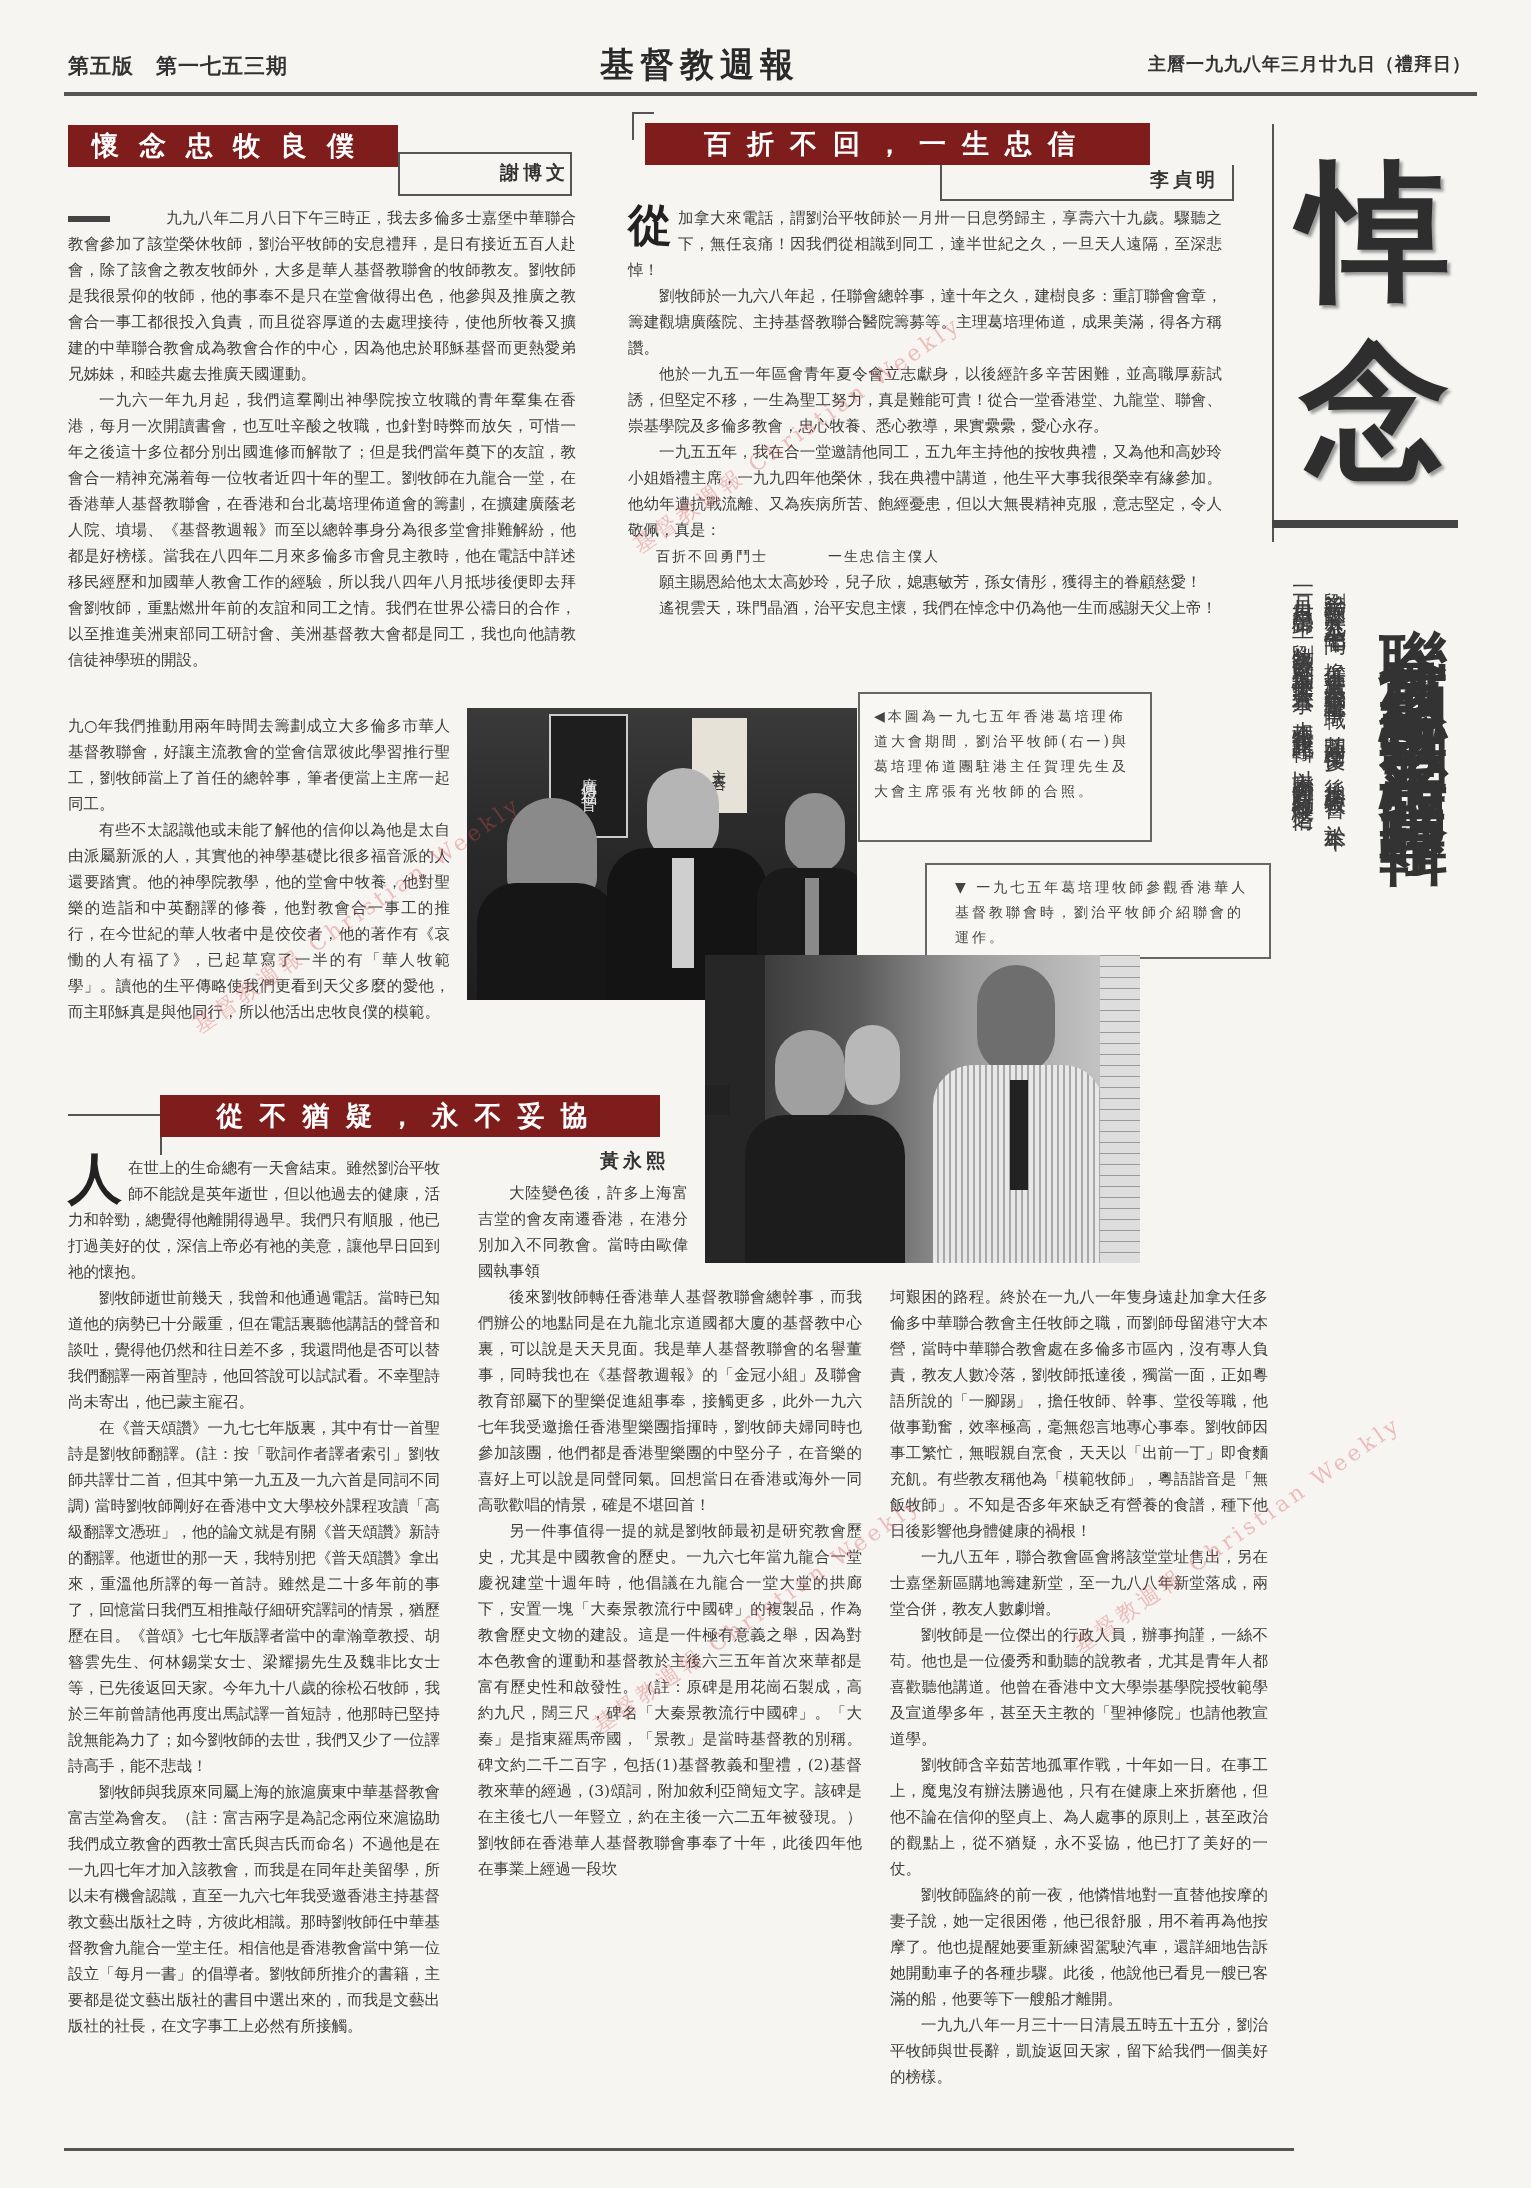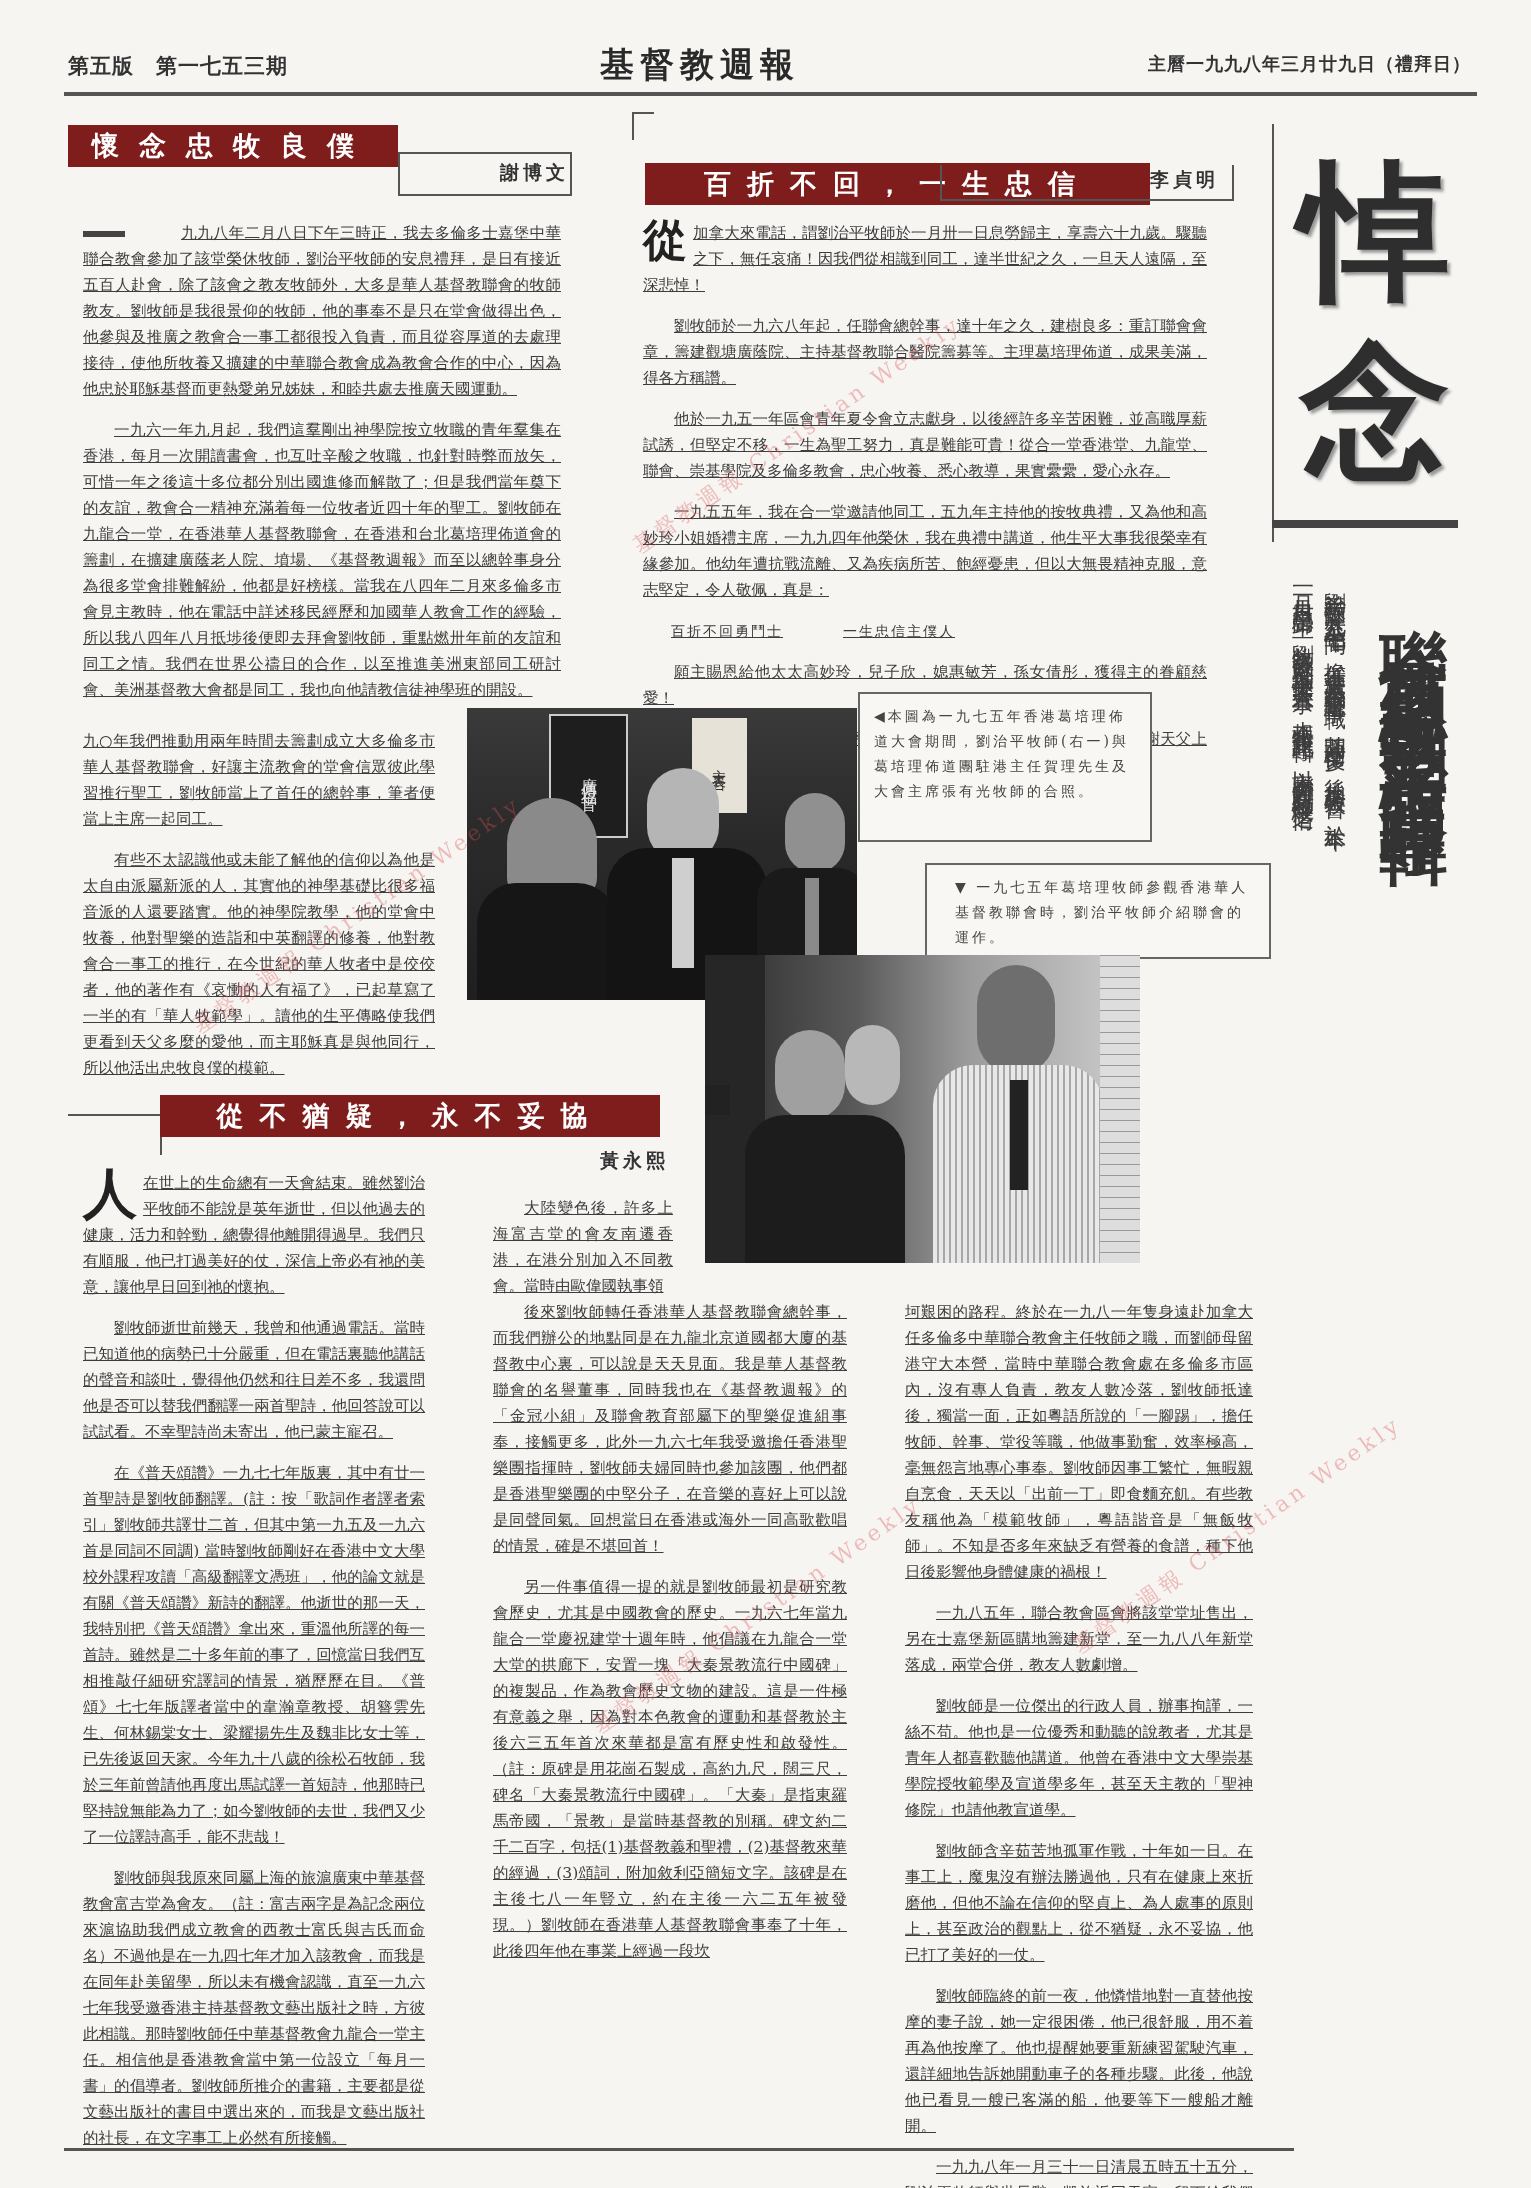--- a/index.html
+++ b/index.html
@@ -14,21 +14,21 @@
   .mast-title { left:600px; top:42px; font-size:34px; font-weight:bold; letter-spacing:6px; color:#2a2a2a; font-family:"DejaVu Serif",serif; }
   .mast-right { right:60px; top:52px; font-size:18px; font-weight:bold; font-family:"DejaVu Sans",sans-serif; color:#333; letter-spacing:1px; }
   .mast-rule { left:64px; top:92px; width:1413px; height:4px; background:#555; }
 
   
   .banner { background:#7f1d1d; color:#fff; font-family:"DejaVu Sans",sans-serif; font-weight:bold; display:flex; align-items:center; justify-content:center; letter-spacing:20px; }
   .byline-box { border:2px solid #555; border-top:none; border-left:2px solid #555; background:transparent; }
   .byline { font-weight:bold; font-size:19px; color:#333; letter-spacing:4px; }
 
   .col { font-size:15.5px; line-height:26px; text-align:justify; color:#3d3d3d; }
-  .col p { margin:15px; text-indent:2em;text-decoration:underline; }
+  .col p { margin:0; text-indent:2em; }
   .col p.noindent { text-indent:0; }
   .dropcap { float:left; font-family:"DejaVu Sans",sans-serif; font-weight:900; font-size:54px; line-height:52px; margin:-2px 6px 0 0; color:#222; }
   .dropbar { display:inline-block; width:42px; height:6px; background:#444; vertical-align:middle; margin-right:56px; }
 
   .verse { font-size:14px; letter-spacing:2px; }
   .caption { border:2px solid #666; background:#f8f7f4; font-size:14px; line-height:25px; letter-spacing:3px; color:#444; padding:10px 14px; }
 
   .photo { background:#2a2a2a; overflow:hidden; }
   .vtitle { writing-mode:vertical-rl; }
 </style>
@@ -49,21 +49,21 @@
 <div class="abs col" style="left:68px;top:205px;width:508px;">
   <p class="noindent"><span class="dropbar"></span><span>九九八年二月八日下午三時正，我去多倫多士嘉堡中華聯合教會參加了該堂榮休牧師，劉治平牧師的安息禮拜，是日有接近五百人赴會，除了該會之教友牧師外，大多是華人基督教聯會的牧師教友。劉牧師是我很景仰的牧師，他的事奉不是只在堂會做得出色，他參與及推廣之教會合一事工都很投入負責，而且從容厚道的去處理接待，使他所牧養又擴建的中華聯合教會成為教會合作的中心，因為他忠於耶穌基督而更熱愛弟兄姊妹，和睦共處去推廣天國運動。</span></p>
   <p>一九六一年九月起，我們這羣剛出神學院按立牧職的青年羣集在香港，每月一次開讀書會，也互吐辛酸之牧職，也針對時弊而放矢，可惜一年之後這十多位都分別出國進修而解散了；但是我們當年奠下的友誼，教會合一精神充滿着每一位牧者近四十年的聖工。劉牧師在九龍合一堂，在香港華人基督教聯會，在香港和台北葛培理佈道會的籌劃，在擴建廣蔭老人院、墳場、《基督教週報》而至以總幹事身分為很多堂會排難解紛，他都是好榜樣。當我在八四年二月來多倫多市會見主教時，他在電話中詳述移民經歷和加國華人教會工作的經驗，所以我八四年八月抵埗後便即去拜會劉牧師，重點燃卅年前的友誼和同工之情。我們在世界公禱日的合作，以至推進美洲東部同工研討會、美洲基督教大會都是同工，我也向他請教信徒神學班的開設。</p>
 </div>
 <div class="abs col" style="left:68px;top:713px;width:382px;">
   <p class="noindent">九○年我們推動用兩年時間去籌劃成立大多倫多市華人基督教聯會，好讓主流教會的堂會信眾彼此學習推行聖工，劉牧師當上了首任的總幹事，筆者便當上主席一起同工。</p>
   <p>有些不太認識他或未能了解他的信仰以為他是太自由派屬新派的人，其實他的神學基礎比很多福音派的人還要踏實。他的神學院教學，他的堂會中牧養，他對聖樂的造詣和中英翻譯的修養，他對教會合一事工的推行，在今世紀的華人牧者中是佼佼者，他的著作有《哀慟的人有福了》，已起草寫了一半的有「華人牧範學」。讀他的生平傳略使我們更看到天父多麼的愛他，而主耶穌真是與他同行，所以他活出忠牧良僕的模範。</p>
 </div>
 
 <div class="abs" style="left:632px;top:112px;width:20px;height:26px;border:2px solid #555;border-right:none;border-bottom:none;"></div>
-<div class="abs banner" style="left:645px;top:123px;width:505px;height:42px;font-size:27px;letter-spacing:16px;margin-top:40px;">
+<div class="abs banner" style="left:645px;top:123px;width:505px;height:42px;font-size:27px;letter-spacing:16px;">
     <span>百折不回，一生忠信</span>
   </div>
 <div class="abs byline-box" style="left:940px;top:165px;width:290px;height:34px;border-left:2px solid #555;"></div>
 <div class="abs byline" style="left:1150px;top:167px;">李貞明</div>
 
 <div class="abs col" style="left:628px;top:205px;width:594px;">
   <p class="noindent"><span class="dropcap" style="font-size:44px;line-height:44px;">從</span><span>加拿大來電話，謂劉治平牧師於一月卅一日息勞歸主，享壽六十九歲。驟聽之下，無任哀痛！因我們從相識到同工，達半世紀之久，一旦天人遠隔，至深悲悼！</span></p>
   <p>劉牧師於一九六八年起，任聯會總幹事，達十年之久，建樹良多：重訂聯會會章，籌建觀塘廣蔭院、主持基督教聯合醫院籌募等。主理葛培理佈道，成果美滿，得各方稱讚。</p>
   <p>他於一九五一年區會青年夏令會立志獻身，以後經許多辛苦困難，並高職厚薪試誘，但堅定不移，一生為聖工努力，真是難能可貴！從合一堂香港堂、九龍堂、聯會、崇基學院及多倫多教會，忠心牧養、悉心教導，果實纍纍，愛心永存。</p>
   <p>一九五五年，我在合一堂邀請他同工，五九年主持他的按牧典禮，又為他和高妙玲小姐婚禮主席，一九九四年他榮休，我在典禮中講道，他生平大事我很榮幸有緣參加。他幼年遭抗戰流離、又為疾病所苦、飽經憂患，但以大無畏精神克服，意志堅定，令人敬佩，真是：</p>

